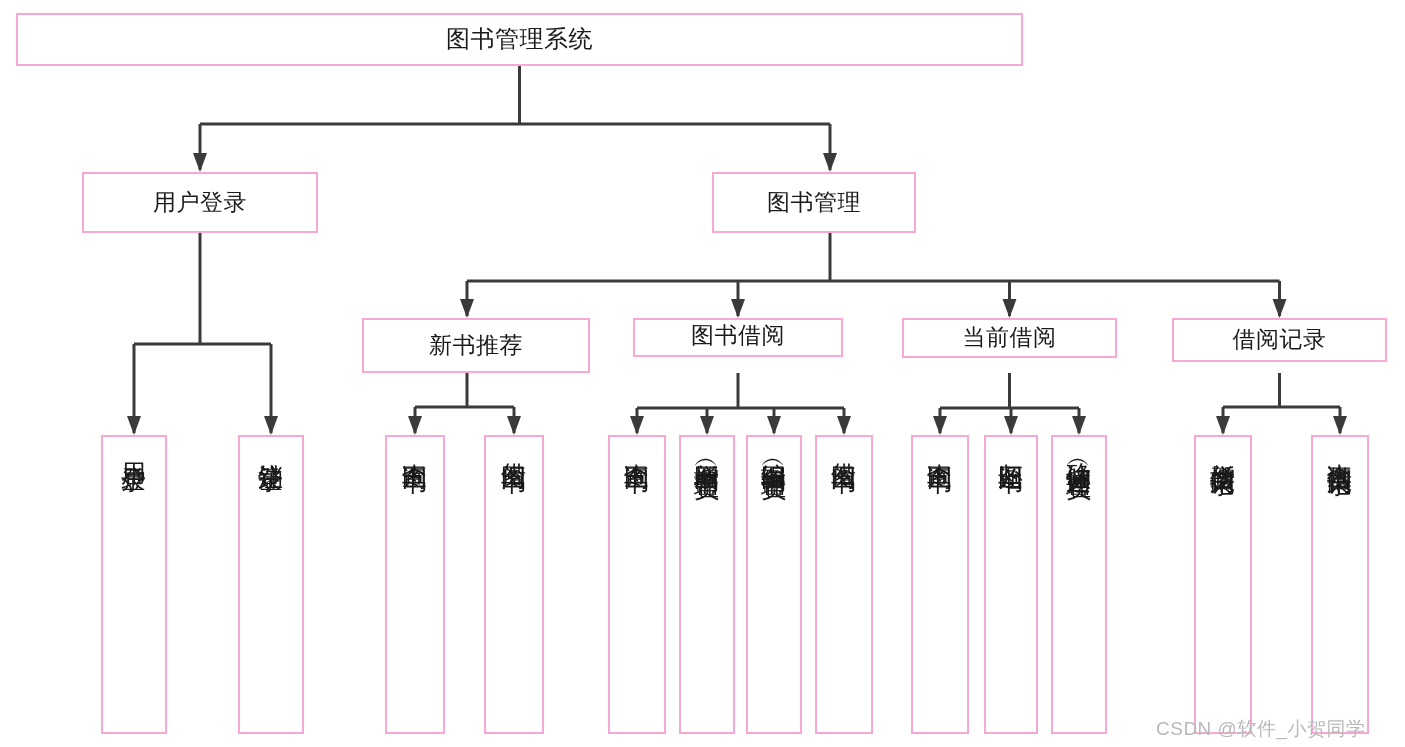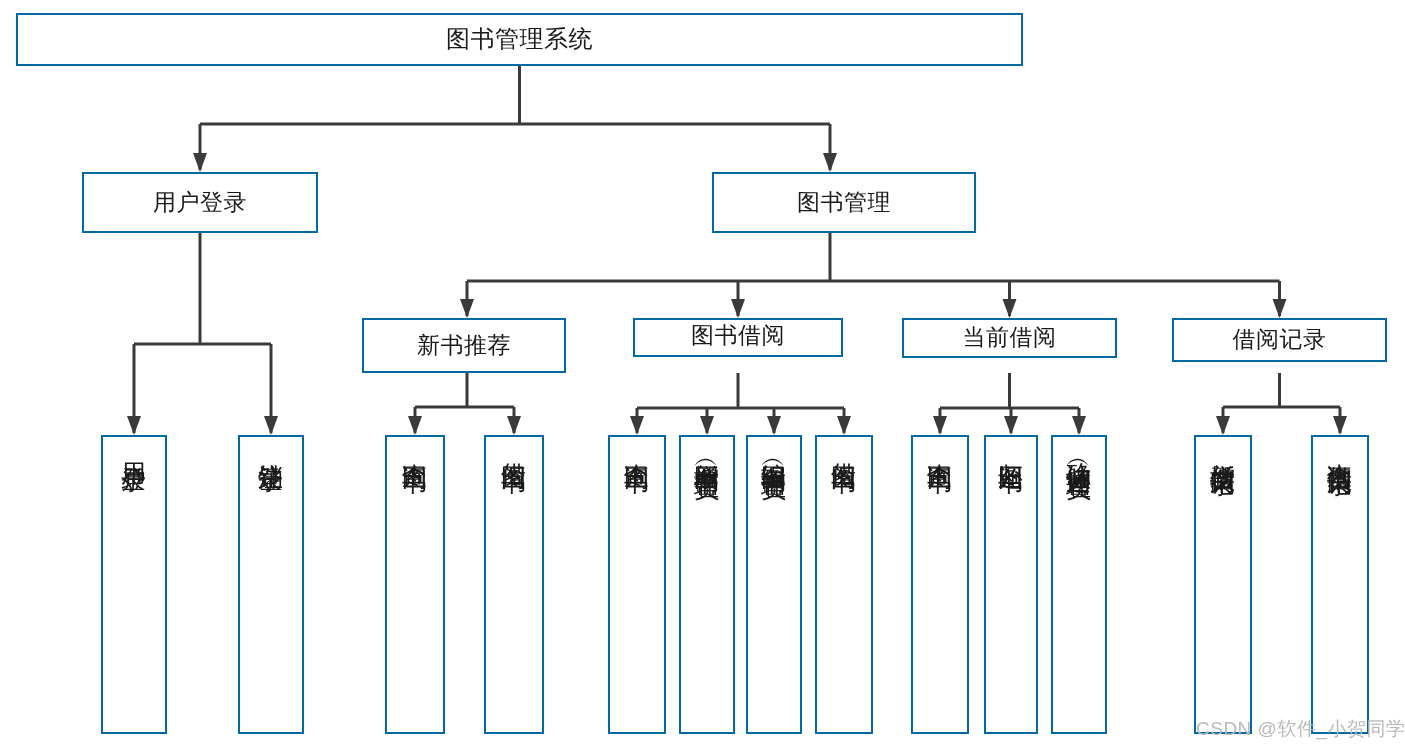--- a/index.html
+++ b/index.html
@@ -21,21 +21,21 @@
     position: absolute;
     left: 0;
     top: 0;
     width: 1405px;
     height: 747px;
   }
   .node {
     position: absolute;
     box-sizing: border-box;
     background: #ffffff;
-    border: 2px solid #0369a1;
+    border: 2px solid #f9a8d4;
     display: flex;
     align-items: center;
     justify-content: center;
     color: #1a1a1a;
   }
   .node-label {
     display: block;
     text-align: center;
     line-height: 1.12;
   }
@@ -125,24 +125,24 @@
       <line x1="1340" y1="407" x2="1340" y2="433" stroke="#3a3a3a" stroke-width="3"></line>
       <path d="M 1333 416 L 1347 416 L 1340 435 Z" fill="#3a3a3a"></path>
     </svg>
   <div id="nodes-layer">
       <div class="node root horizontal" style="left: 16px; top: 13px; width: 1007px; height: 53px;">
         <span class="node-label">图书管理系统</span>
       </div>
       <div class="node level2 horizontal" style="left: 82px; top: 172px; width: 236px; height: 61px;">
         <span class="node-label">用户登录</span>
       </div>
-      <div class="node level2 horizontal" style="left: 712px; top: 172px; width: 264px; height: 61px;">
+      <div class="node level2 horizontal" style="left: 712px; top: 172px; width: 204px; height: 61px;">
         <span class="node-label">图书管理</span>
       </div>
-      <div class="node level3 horizontal" style="left: 362px; top: 318px; width: 204px; height: 55px;">
+      <div class="node level3 horizontal" style="left: 362px; top: 318px; width: 228px; height: 55px;">
         <span class="node-label">新书推荐</span>
       </div>
       <div class="node level3 horizontal" style="left: 633px; top: 318px; width: 210px; height: 39px; font-family: Liberation Mono, monospace;">
         <span class="node-label">图书借阅</span>
       </div>
       <div class="node level3 horizontal" style="left: 902px; top: 318px; width: 215px; height: 40px;">
         <span class="node-label">当前借阅</span>
       </div>
       <div class="node level3 horizontal" style="left: 1172px; top: 318px; width: 215px; height: 44px;">
         <span class="node-label">借阅记录</span>
@@ -180,14 +180,14 @@
       <div class="node leaf vertical" style="left: 1051px; top: 435px; width: 56px; height: 299px;">
         <span class="node-label">确认归还（管理员）</span>
       </div>
       <div class="node leaf vertical" style="left: 1194px; top: 435px; width: 58px; height: 299px;">
         <span class="node-label">新增借阅记录</span>
       </div>
       <div class="node leaf vertical" style="left: 1311px; top: 435px; width: 58px; height: 299px;">
         <span class="node-label">查询借阅记录</span>
       </div>
     </div>
-  <div class="watermark" style="left: 1196px; top: 716px;">CSDN @软件_小贺同学</div>
+  <div class="watermark" style="left: 1156px; top: 716px;">CSDN @软件_小贺同学</div>
 </div>
 
 </body></html>

